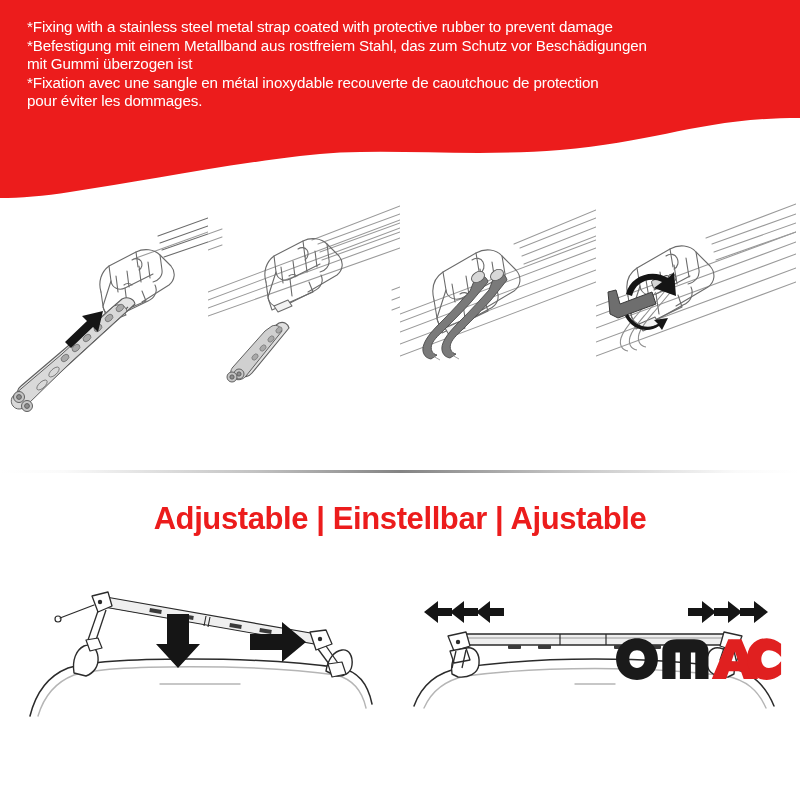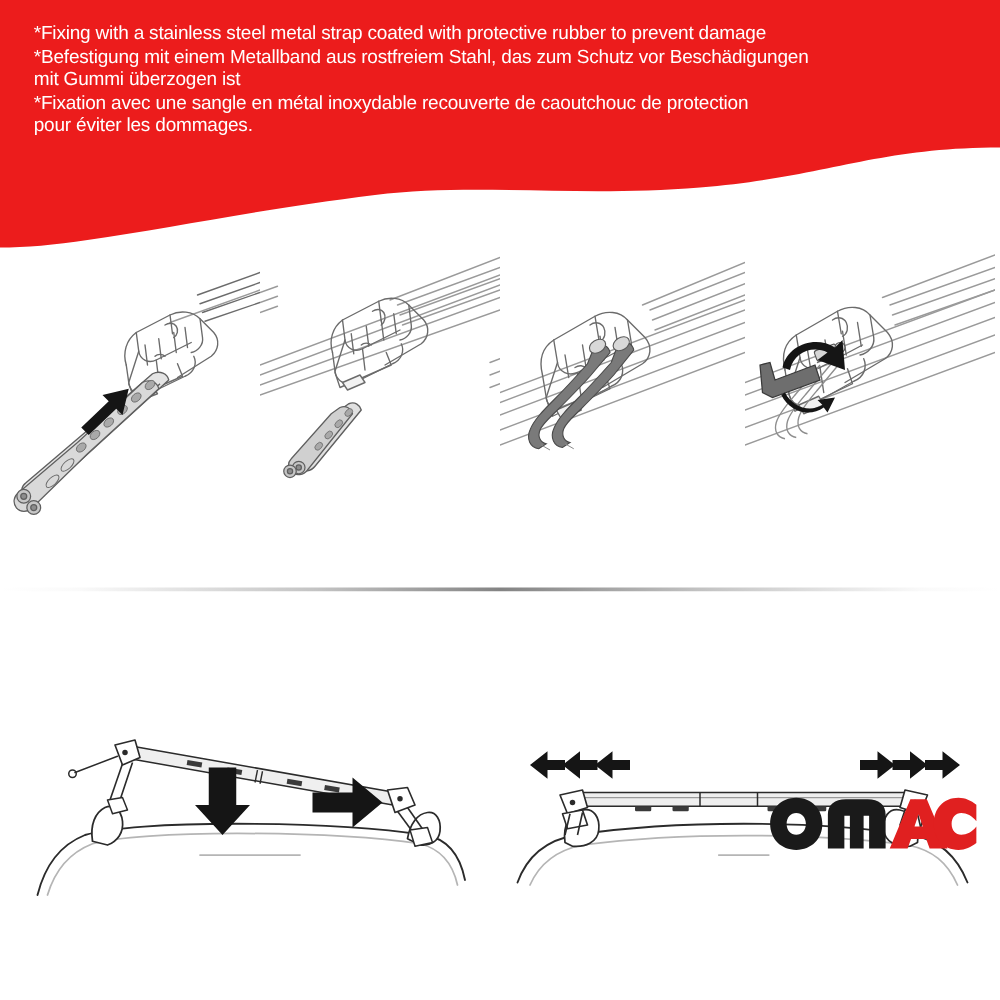--- a/index.html
+++ b/index.html
@@ -374,20 +374,21 @@
                    C54,80 39,86 36,100 Z" fill="#151515"></path>
           <path d="M32,118 C38,130 52,134 62,128 L58,124 L72,122 L66,134
                    L63,130 C52,138 36,134 29,120 Z" fill="#151515"></path>
         </g>
       </svg>
     </div>
   </div>
 
   <div id="divider"></div>
 
+  <div id="section-title">Adjustable | Einstellbar | Ajustable</div>
 
   <div id="bottom-strip">
 
     <div class="bpanel" id="bpanel-left">
       <svg viewBox="0 0 390 180">
 
         <g fill="none" stroke="#2b2b2b" stroke-width="1.5" stroke-linecap="round">
           <path d="M20,160 C26,136 38,120 58,112 C96,100 250,100 330,112
                    C348,115 358,128 362,148"></path>
         </g>

